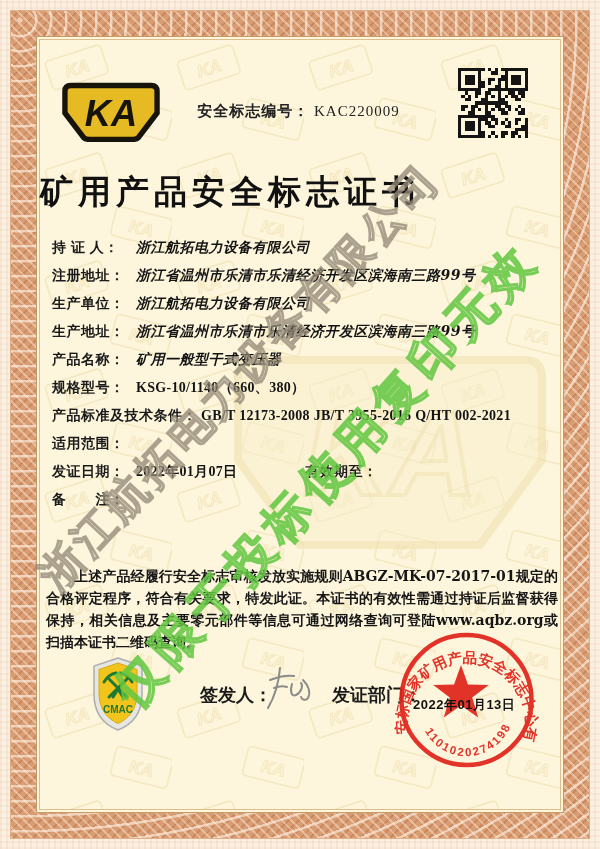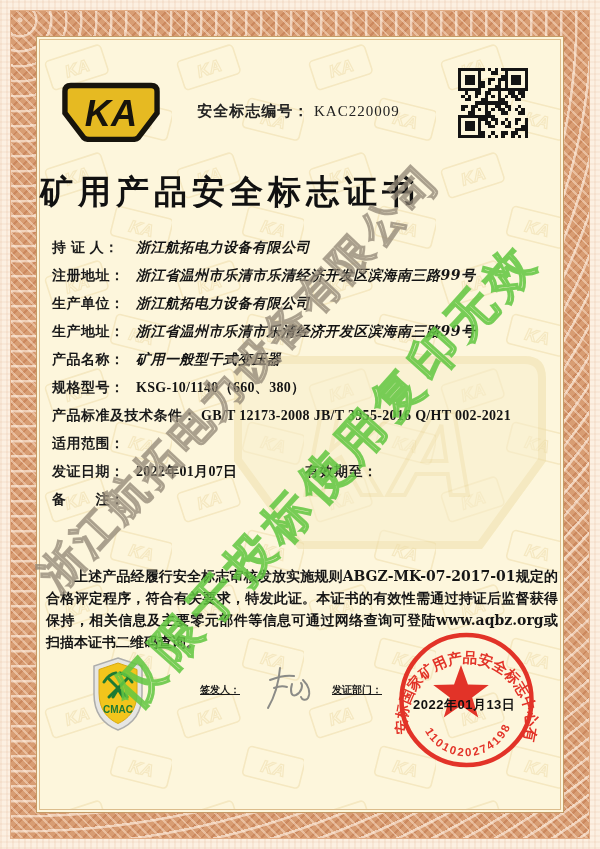--- a/index.html
+++ b/index.html
@@ -44,21 +44,21 @@
     font-size:14px;line-height:1.58;color:#161616;text-align:justify;text-indent:2em;}
 
   .wm{position:absolute;white-space:nowrap;font-family:"DejaVu Serif","Liberation Serif",serif;
     font-weight:bold;pointer-events:none;z-index:3;}
   .wm-company{left:-60px;top:348px;width:600px;text-align:center;font-size:43px;letter-spacing:4px;
     transform:rotate(-47deg);color:rgba(148,138,120,.16);-webkit-text-stroke:1.3px rgba(148,138,120,.75);}
   .wm-restrict{left:28px;top:452px;width:580px;text-align:center;font-size:48px;letter-spacing:7px;
     transform:rotate(-48deg);color:rgba(116,208,82,.14);-webkit-text-stroke:1.6px rgba(99,199,66,.85);}
 
   .cmac{position:absolute;left:90px;top:656px;width:56px;height:78px;z-index:2;}
-  .signer-label,.dept-label{position:absolute;font-size:10px;font-weight:bold;color:#1a1a1a;z-index:2;text-decoration:underline;}
+  .signer-label,.dept-label{position:absolute;font-size:18px;font-weight:bold;color:#1a1a1a;z-index:2;}
   .signer-label{left:200px;top:683px;}
   .dept-label{left:332px;top:683px;}
   .signature{position:absolute;left:256px;top:660px;width:64px;height:52px;z-index:2;}
   .seal{position:absolute;left:392px;top:624px;width:148px;height:152px;z-index:2;}
   .seal-date{position:absolute;left:413px;top:696px;font-size:13px;font-weight:bold;color:#111;
     letter-spacing:.5px;z-index:4;}
 </style>
 </head>
 <body>
 

